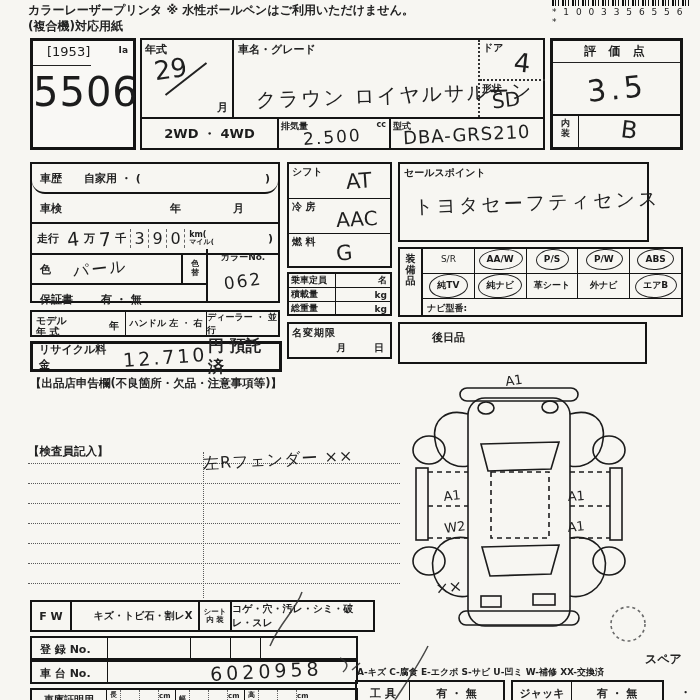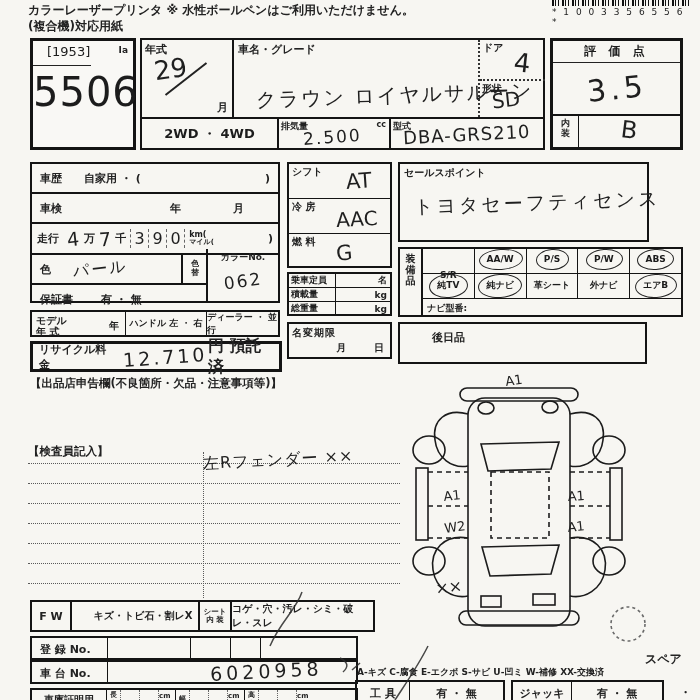--- a/index.html
+++ b/index.html
@@ -81,21 +81,21 @@
     <div style="text-align:center;font-size:12px;font-weight:bold;letter-spacing:4px;padding-top:2px;border-bottom:1.6px solid #222;padding-bottom:2px;">評 価 点</div>
     <div class="a hw" style="left:34px;top:30px;font-size:30px;letter-spacing:4px;transform:rotate(-6deg);">3.5</div>
     <div class="a" style="left:0;bottom:0;width:100%;height:33px;border-top:2px solid #141414;display:flex;">
       <div class="pre lbl" style="width:25px;border-right:1.8px solid #141414;font-size:9px;text-align:center;padding-top:3px;">内
 装</div>
       <div style="flex:1;text-align:center;"><span class="hw" style="font-size:24px;display:inline-block;transform:rotate(7deg);">B</span></div>
     </div>
   </div>
 
   <div class="a b25" style="left:30px;top:162px;width:250px;height:141px;">
-    <div class="row" style="height:28px;border-bottom:2px solid #141414;font-size:11px;">
+    <div class="row" style="height:28px;border-bottom:2px solid #141414;font-size:11px;border-radius:13px;">
       <span class="lbl" style="margin-left:8px;">車歴</span>
       <span class="lbl" style="margin-left:22px;">自家用 ・ (</span>
       <span class="lbl" style="margin-left:auto;margin-right:8px;">)</span>
     </div>
     <div class="row" style="height:28px;border-bottom:2px solid #141414;font-size:11px;">
       <span class="lbl" style="margin-left:8px;">車検</span>
       <span class="lbl" style="margin-left:108px;">年</span>
       <span class="lbl" style="margin-left:52px;">月</span>
     </div>
     <div class="row" style="height:29px;border-bottom:2px solid #141414;font-size:11px;">
@@ -168,21 +168,21 @@
     <span class="a lbl" style="left:4px;top:2px;font-size:10px;">セールスポイント</span>
     <span class="a hw" style="left:14px;top:26px;font-size:19px;letter-spacing:3px;transform:rotate(-2deg);white-space:nowrap;">トヨタセーフティセンス</span>
   </div>
 
   <div class="a b25" style="left:398px;top:247px;width:285px;height:70px;display:flex;">
     <div class="pre lbl" style="width:21px;border-right:2px solid #141414;font-size:10px;text-align:center;padding-top:4px;">装
 備
 品</div>
     <div style="flex:1;">
       <div style="display:flex;height:24px;border-bottom:1.5px solid #141414;">
-        <div style="flex:1;border-right:1.5px solid #141414;text-align:center;padding-top:21px;font-size:9px;font-weight:bold;"><span class="eq-txt">S/R</span></div>
+        <div style="flex:1;border-right:1.5px solid #141414;text-align:center;padding-top:5px;font-size:9px;font-weight:normal;"><span class="eq-txt">S/R</span></div>
         <div style="flex:1;border-right:1.5px solid #141414;text-align:center;padding-top:5px;font-size:9px;font-weight:bold;"><span class="eq-txt circled">AA/W</span></div>
         <div style="flex:1;border-right:1.5px solid #141414;text-align:center;padding-top:5px;font-size:9px;font-weight:bold;"><span class="eq-txt circled">P/S</span></div>
         <div style="flex:1;border-right:1.5px solid #141414;text-align:center;padding-top:5px;font-size:9px;font-weight:bold;"><span class="eq-txt circled">P/W</span></div>
         <div style="flex:1;text-align:center;padding-top:5px;font-size:9px;font-weight:bold;"><span class="eq-txt circled">ABS</span></div>
       </div>
       <div style="display:flex;height:24px;border-bottom:1.5px solid #141414;">
         <div style="flex:1;border-right:1.5px solid #141414;text-align:center;padding-top:5px;font-size:9px;font-weight:bold;"><span class="eq-txt circled">純TV</span></div>
         <div style="flex:1;border-right:1.5px solid #141414;text-align:center;padding-top:5px;font-size:9px;font-weight:bold;"><span class="eq-txt circled">純ナビ</span></div>
         <div style="flex:1;border-right:1.5px solid #141414;text-align:center;padding-top:5px;font-size:9px;font-weight:bold;"><span class="eq-txt">革シート</span></div>
         <div style="flex:1;border-right:1.5px solid #141414;text-align:center;padding-top:5px;font-size:9px;font-weight:bold;"><span class="eq-txt">外ナビ</span></div>

